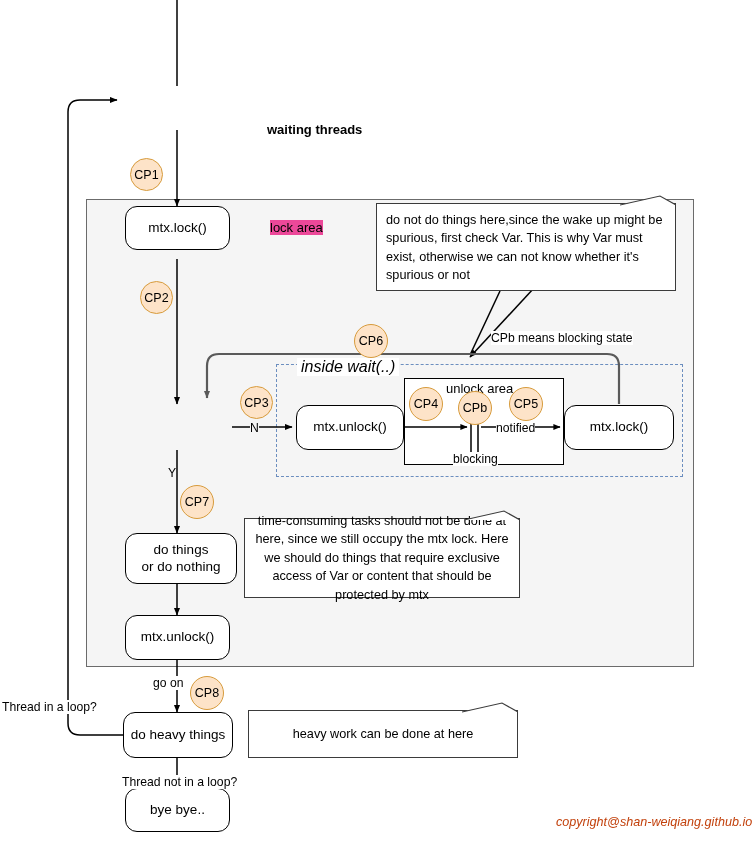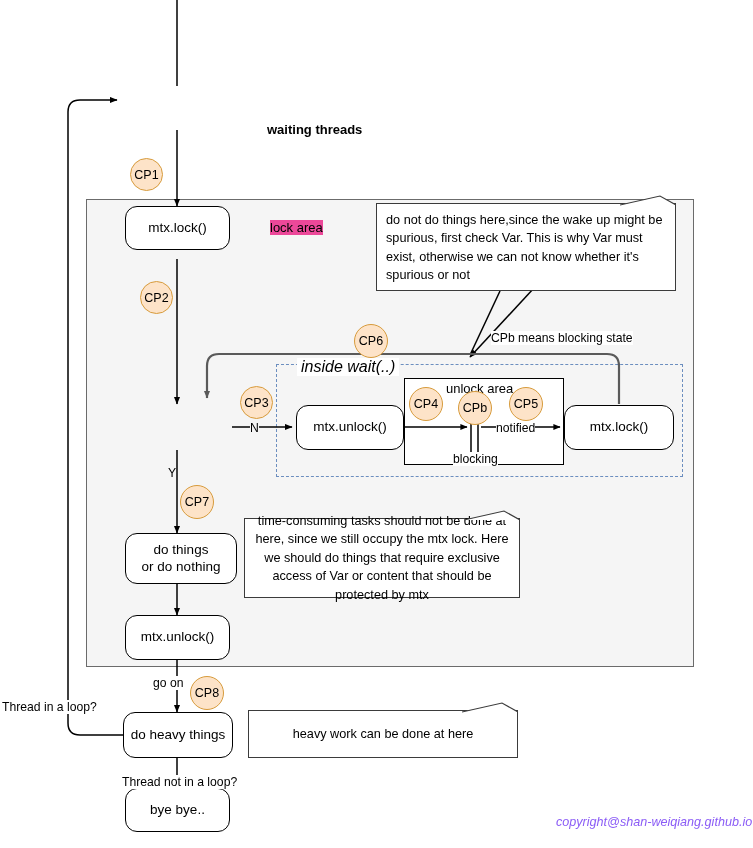--- a/index.html
+++ b/index.html
@@ -106,21 +106,21 @@
     color: #000000;
     white-space: nowrap;
   }
   .area-title.on-gray { background: #ec4899; }
   .area-title.on-dash { background: #ffffff; padding: 0 4px; }
   .area-title.on-white { background: #ffffff; padding: 0 3px; }
   .copyright {
     position: absolute;
     font-style: italic;
     font-size: 12.6px;
-    color: #8b5cf6;
+    color: #c2410c;
     white-space: nowrap;
   }
 </style>
 </head>
 <body>
 
 <div id="canvas">
 
   <div class="region lock-area" style="left:86px; top:199px; width:608px; height:468px;"></div>
 

